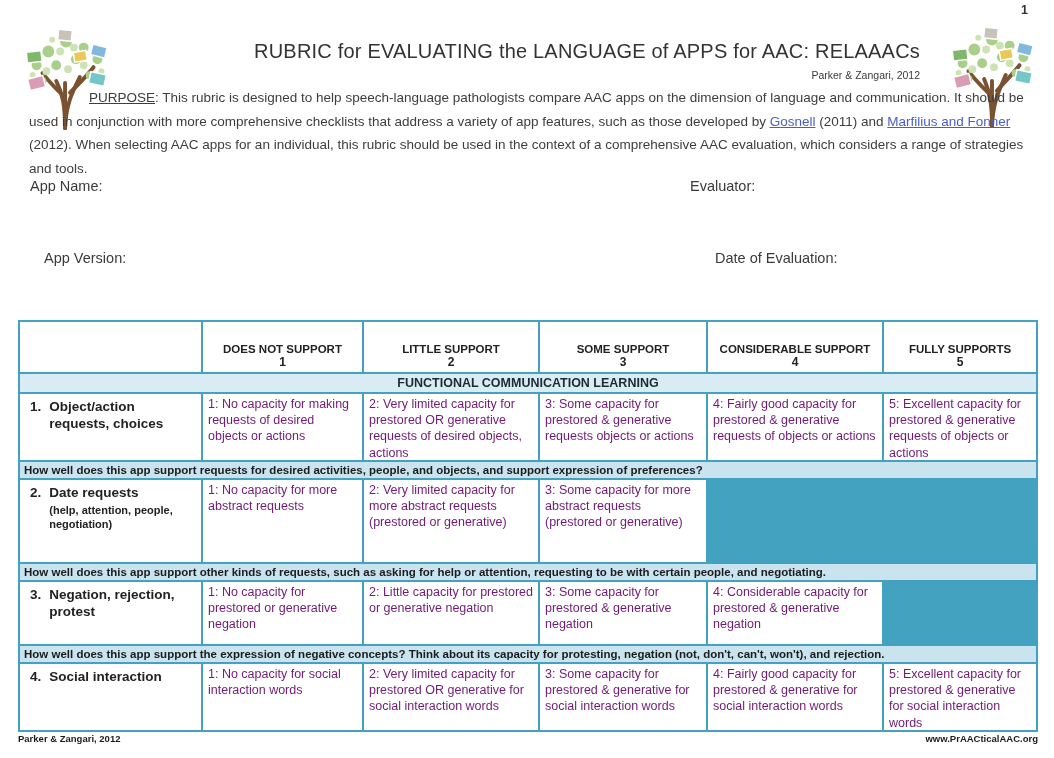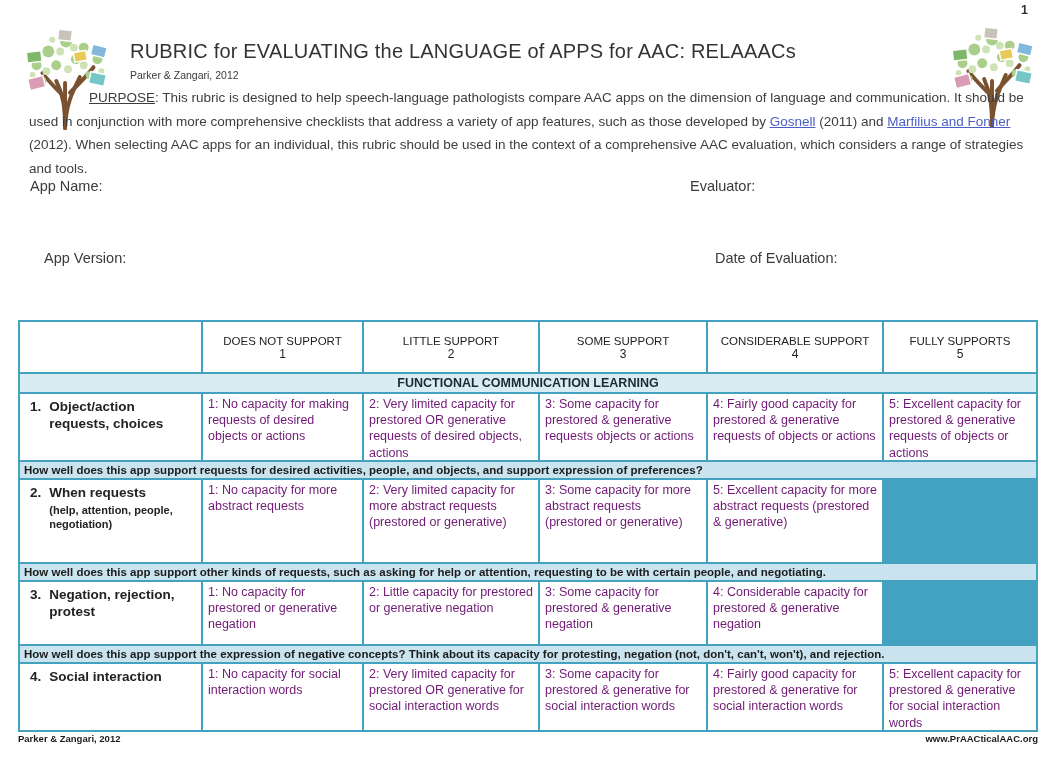--- a/index.html
+++ b/index.html
@@ -6,21 +6,21 @@
   html,body { background:#ffffff; }
   body { font-family:"Liberation Sans", sans-serif; color:#2e2e2e; }
   .page { position:relative; width:1054px; height:758px; background:#fff; overflow:hidden; }
 
   .page-number { position:absolute; top:3px; right:26px; font-size:12.5px; font-weight:bold; color:#333; }
 
   .tree { position:absolute; width:100px; height:108px; }
   .tree-left  { left:18px;  top:24px; }
   .tree-right { right:12px; top:22px; }
 
-  .header-center { position:absolute; left:130px; right:114px; top:40px; text-align:left; }
+  .header-center { position:absolute; left:130px; right:134px; top:40px; text-align:right; }
   .doc-title { font-size:20px; font-weight:400; color:#333; letter-spacing:0.2px; }
   .doc-subtitle { margin-top:6px; font-size:10.5px; color:#3a3a3a; }
 
   .purpose { position:absolute; left:29px; right:30px; top:86px; font-size:13.5px; line-height:23.5px; color:#3d3d3d; text-indent:60px; }
   .purpose .u { text-decoration:underline; }
   .purpose a.doclink { color:#4a5fc4; text-decoration:underline; cursor:pointer;margin-top:32px; }
 
   .field { position:absolute; font-size:14.5px; color:#3a3a3a; }
   .f-appname  { left:30px;  top:178px; }
   .f-evaluator{ left:690px; top:178px; }
@@ -31,22 +31,22 @@
     position:absolute; left:18px; top:320px; width:1020px;
     display:grid;
     grid-template-columns:181px 159px 174px 166px 174px 152px;
     grid-template-rows:50px 18px 66px 16px 82px 16px 62px 16px 66px;
     gap:2px;
     background:#43a2c0;
     border:2px solid #43a2c0;
   }
   .rubric > div { background:#ffffff; overflow:hidden; }
 
-  .h { display:flex; flex-direction:column; justify-content:center; align-items:center;
-       text-align:center; font-weight:normal; font-size:11.5px; line-height:13px; padding:4px 2px 2px; color:#222; }
+  .h { display:flex; flex-direction:column; justify-content:flex-end; align-items:center;
+       text-align:center; font-weight:bold; font-size:11.5px; line-height:13px; padding:4px 2px 2px; color:#222; }
   .h .hnum { font-size:12px; padding-bottom:1px; }
 
   .band { grid-column:1 / -1; background:#d9ecf3 !important; text-align:center; font-weight:bold;
           font-size:12.5px; line-height:18px; color:#1c2a33; }
 
   .note { grid-column:1 / -1; background:#c9e3ef !important; font-weight:bold; font-size:11.5px;
           line-height:15px; padding:1px 4px 0 4px; color:#1c1c1c; }
 
   .lbl { font-weight:bold; font-size:13.5px; line-height:17px; padding:4px 4px 0 10px; display:flex; gap:8px; color:#222; }
   .lbl .sub { display:block; font-size:11px; line-height:14px; margin-top:2px; }
@@ -186,28 +186,27 @@
     <div class="cell">1: No capacity for making requests of desired objects or actions</div>
     <div class="cell">2: Very limited capacity for prestored OR generative requests of desired objects, actions</div>
     <div class="cell">3: Some capacity for prestored &amp; generative requests objects or actions</div>
     <div class="cell">4: Fairly good capacity for prestored &amp; generative requests of objects or actions</div>
     <div class="cell">5: Excellent capacity for prestored &amp; generative requests of objects or actions</div>
     <div class="note">How well does this app support requests for desired activities, people, and objects, and support expression of preferences?</div>
 
     <div class="lbl">
       <span>2.</span>
       <span>
-        <span>When requests</span>
+        <span>Date requests</span>
         <span class="sub">(help, attention, people, negotiation)</span>
       </span>
     </div>
     <div class="cell">1: No capacity for more abstract requests</div>
     <div class="cell">2: Very limited capacity for more abstract requests (prestored or generative)</div>
     <div class="cell">3: Some capacity for more abstract requests (prestored or generative)</div>
-    <div class="cell">5: Excellent capacity for more abstract requests (prestored &amp; generative)</div>
     <div class="note">How well does this app support other kinds of requests, such as asking for help or attention, requesting to be with certain people, and negotiating.</div>
 
     <div class="lbl">
       <span>3.</span>
       <span>Negation, rejection, protest</span>
     </div>
     <div class="cell">1: No capacity for prestored or generative negation</div>
     <div class="cell">2: Little capacity for prestored or generative negation</div>
     <div class="cell">3: Some capacity for prestored &amp; generative negation</div>
     <div class="cell">4: Considerable capacity for prestored &amp; generative negation</div>

